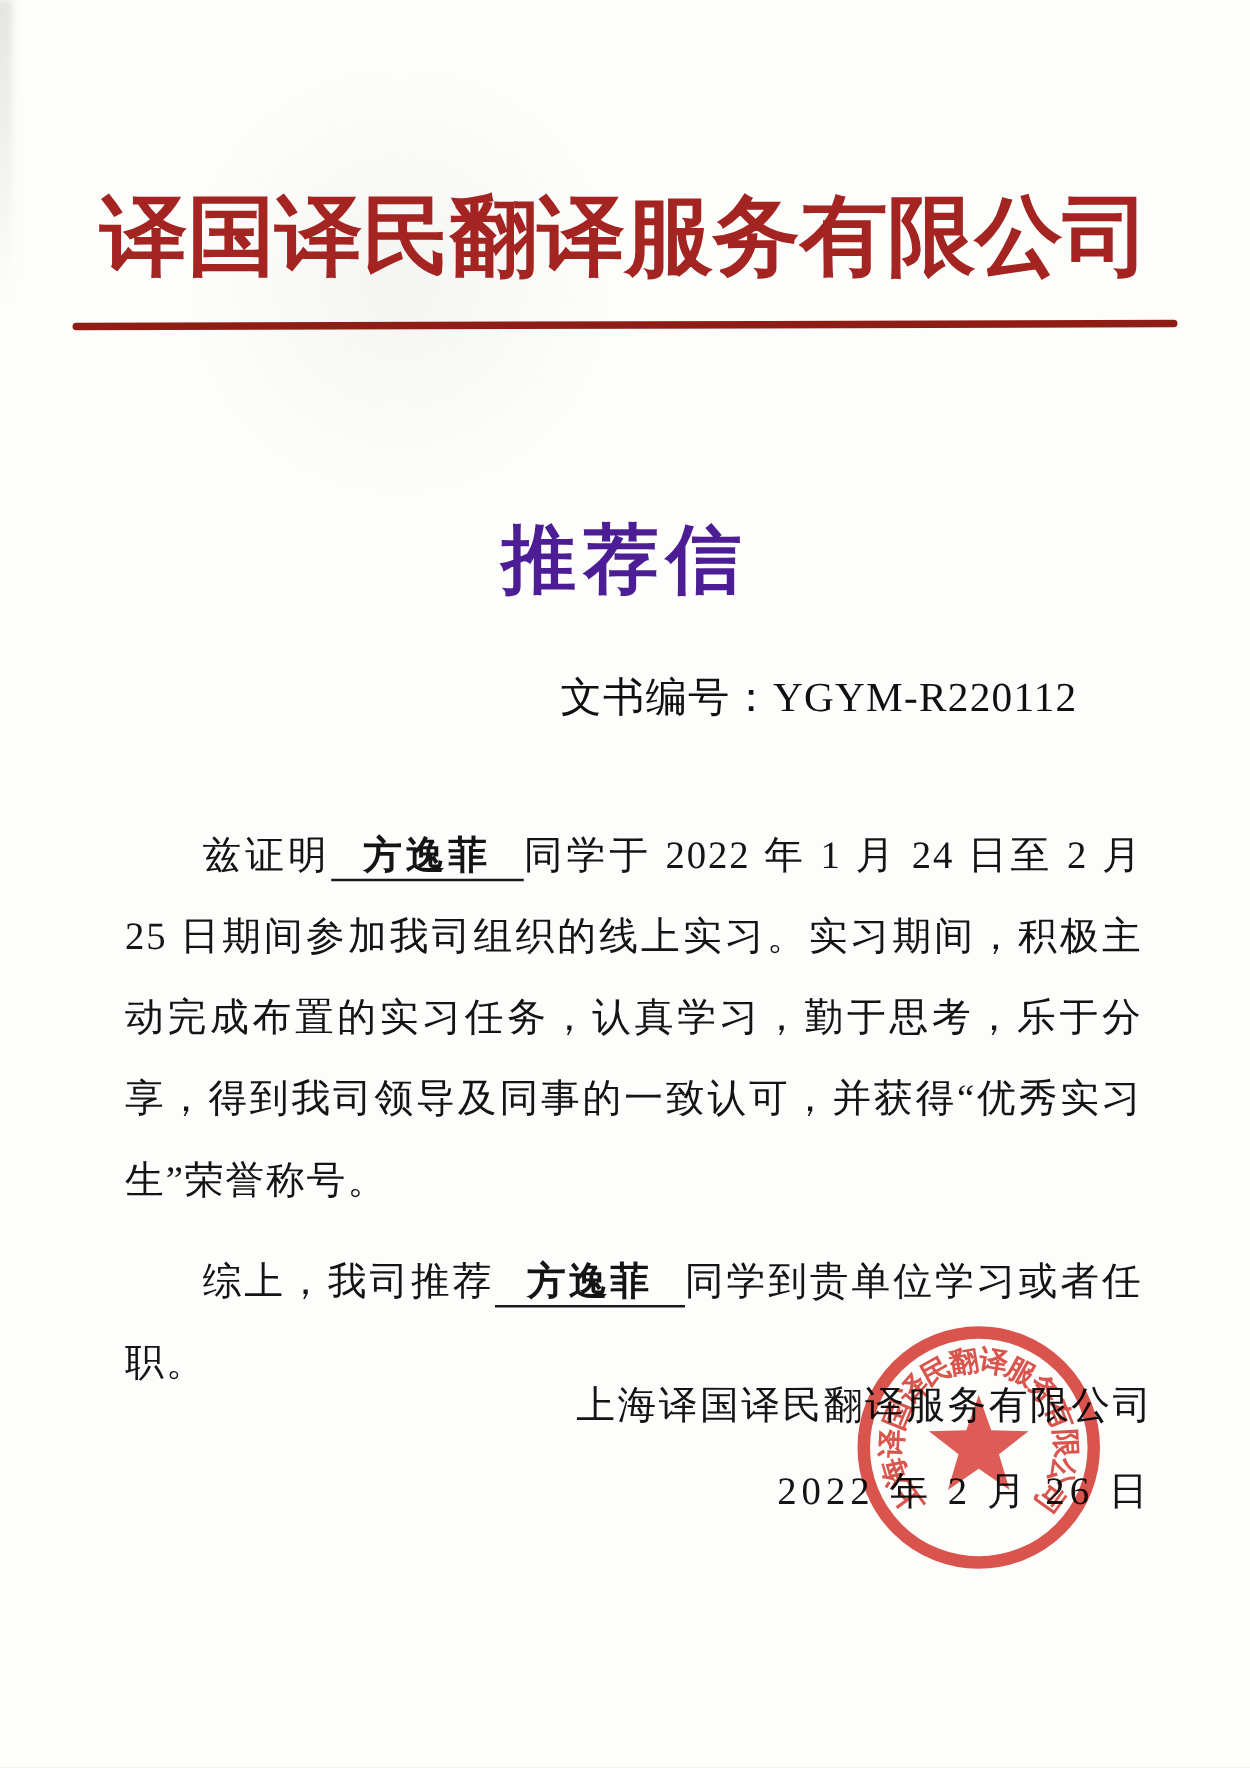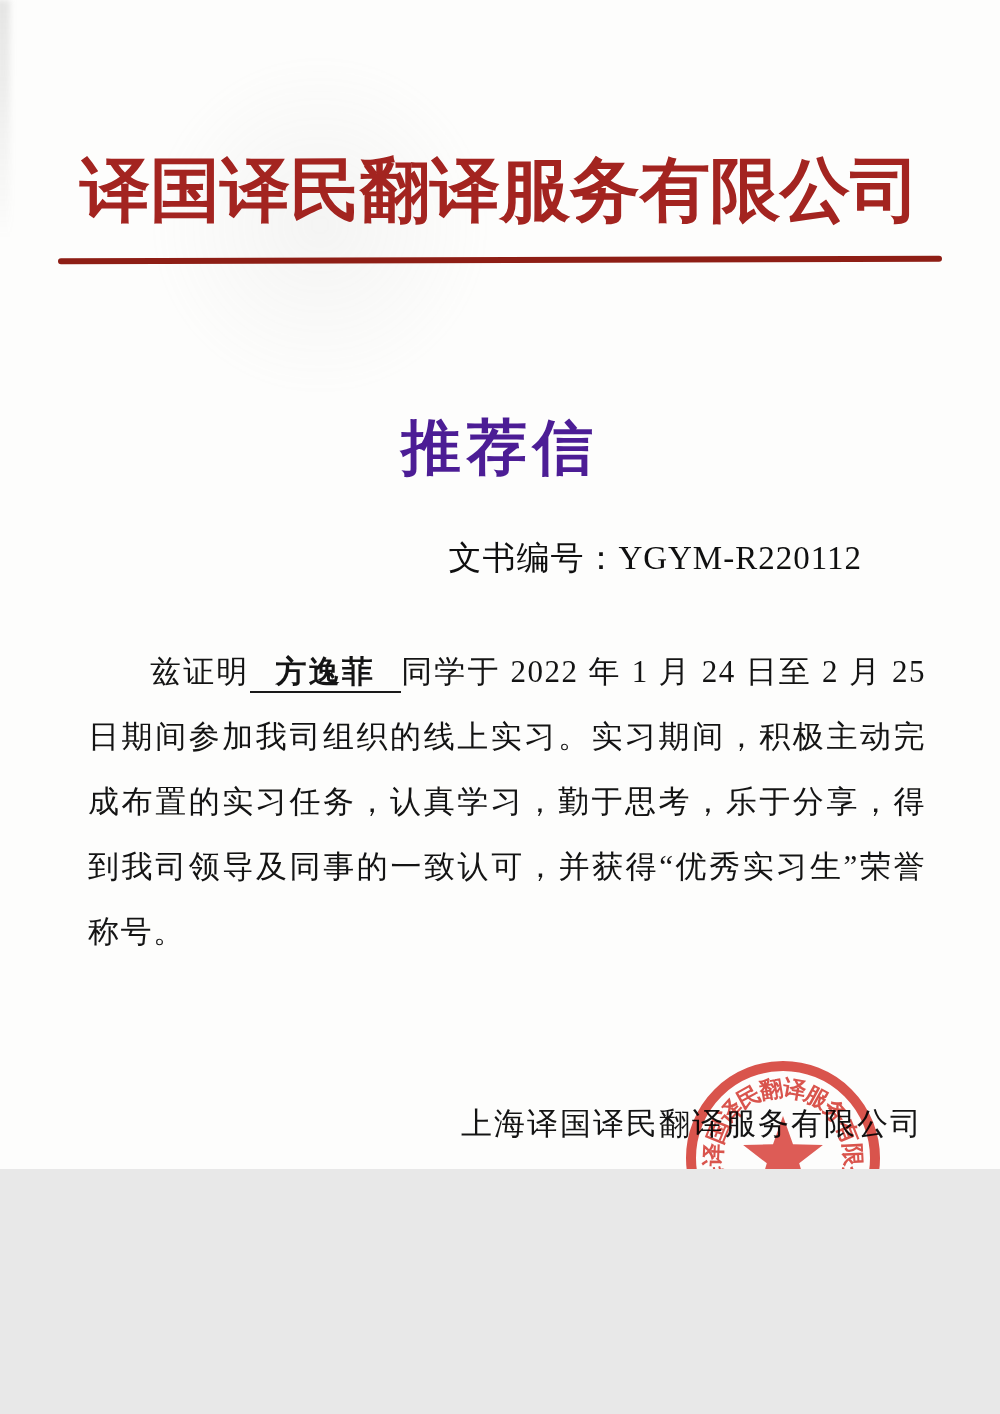--- a/index.html
+++ b/index.html
@@ -1,19 +1,19 @@
 <!DOCTYPE html>
 <html><head>
 <meta charset="utf-8">
 <style>
   html,body { margin:0; padding:0; background:#e8e8e8; }
   .page {
     position: relative;
     width: 1000px;
-    height: 1169px;
+    height: 1414px;
     margin: 0 auto;
     background: #fdfdfc;
     overflow: hidden;
     font-family: "Liberation Serif", "DejaVu Serif", serif;
     color: #161616;
   }
   
   .smudge-a {
     position:absolute; top:55px; left:150px; width:340px; height:340px;
     background: radial-gradient(closest-side, rgba(170,170,170,0.10), rgba(255,255,255,0));
@@ -56,21 +56,21 @@
   }
 
   .body-text {
     position:absolute; top:635px; left:84px; width:846px;
     font-size:31px; line-height:65px;
     text-align:justify;
     text-justify: inter-character;
     letter-spacing:1.5px;
     color:#141414;
   }
-  .body-text p { margin:4px; text-indent:62px; }
+  .body-text p { margin:16px; text-indent:62px; }
   .name-underlined {
     border-bottom:2.5px solid #1a1a1a;
     padding:0 26px 2px 26px;
     font-weight:600;
   }
 
   .sig-company {
     position:absolute; top:1103px; right:77px;
     font-size:31px; letter-spacing:2px; color:#141414;
     white-space:nowrap;
@@ -108,20 +108,21 @@
   <div class="letterhead-rule" style="background: rgb(142, 30, 21);"></div>
 
   <div class="doc-title">推荐信</div>
 
   <div class="doc-number">
     <span>文书编号：</span><span>YGYM-R220112</span>
   </div>
 
   <div class="body-text">
     <p><span>兹证明</span><span class="name-underlined">方逸菲</span><span>同学于 2022 年 1 月 24 日至 2 月 25 日期间参加我司组织的线上实习。实习期间，积极主动完成布置的实习任务，认真学习，勤于思考，乐于分享，得到我司领导及同事的一致认可，并获得“优秀实习生”荣誉称号。</span></p>
+    <p><span>综上，我司推荐</span><span class="name-underlined">方逸菲</span><span>同学到贵单位学习或者任职。</span></p>
   </div>
 
   <div class="sig-company">上海译国译民翻译服务有限公司</div>
 
   <div class="sig-date">2022 年 2 月 26 日</div>
 
   <svg class="stamp" viewBox="0 0 212 212" xmlns="http://www.w3.org/2000/svg">
     <circle cx="106" cy="106" r="92" fill="none" stroke-width="10" stroke="#d8453e"></circle>
     <polygon points="106,64 116,92.2 145.9,93 122.2,111.3 130.7,140 106,123 81.3,140 89.8,111.3 66.1,93 96,92.2" fill="#dd4f48"></polygon>
     <g id="stamp-arc-text">

